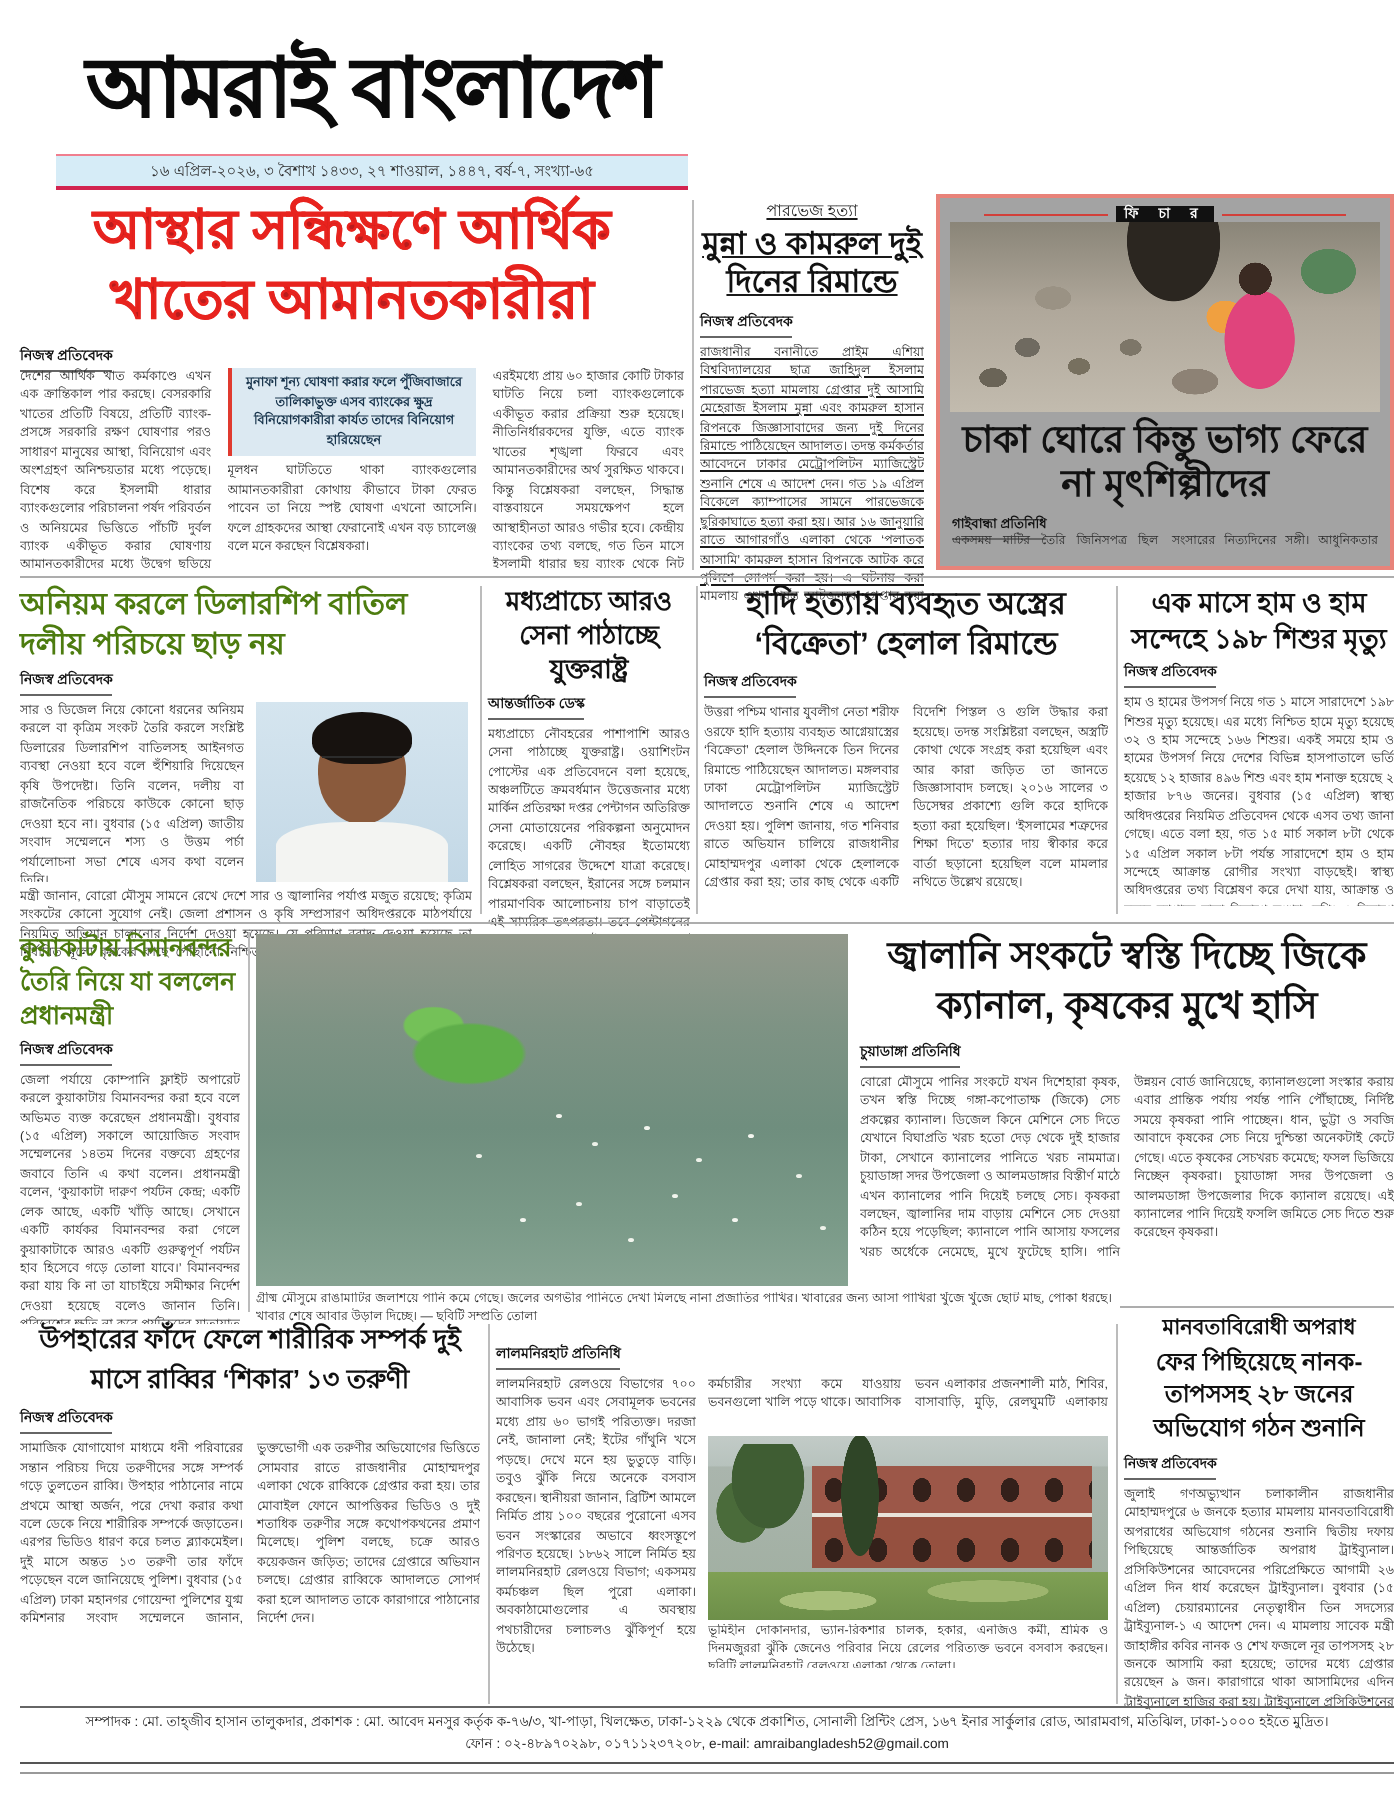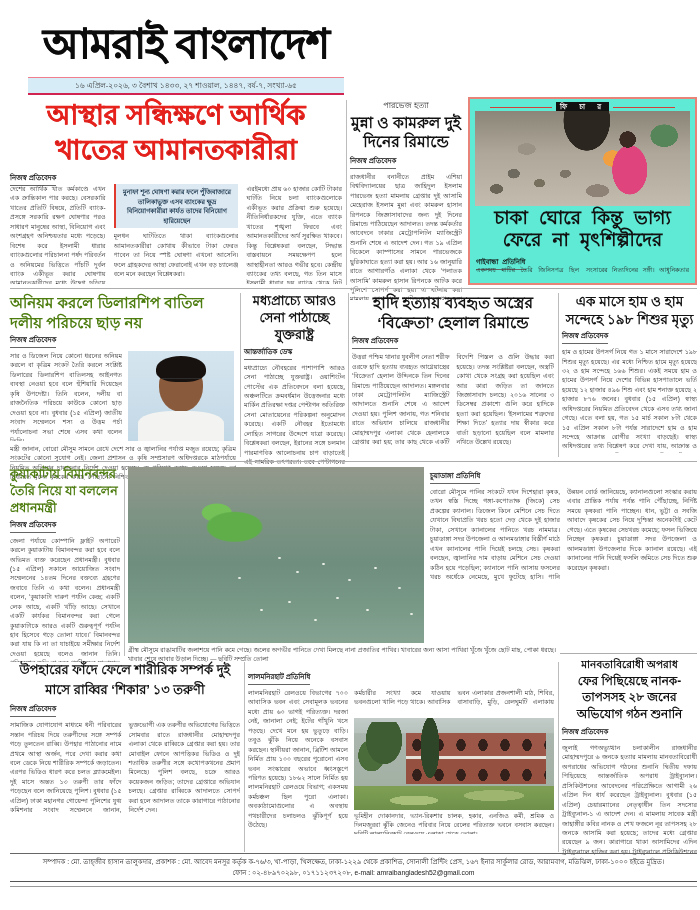--- a/index.html
+++ b/index.html
@@ -18,21 +18,21 @@
   .byline span{display:inline-block;border-bottom:1px solid #666;padding-bottom:1px;}
   .body{font-size:6.3px;line-height:1.5;text-align:justify;color:#2a2a2a;overflow:hidden;}
   .cols2{column-count:2;column-gap:7px;}
   .vrule{width:1px;background:#bcbcbc;}
   .hrule{height:1px;background:#adadad;}
   
   #lead-hl{left:10px;top:98px;width:332px;font-size:27px;line-height:1.28;color:#b91c1c;-webkit-text-stroke:0.4px #e8231e;}
   .pullquote{background:#dce9f2;border-left:2.5px solid #e03a2f;padding:3px 4px;font-size:6.4px;line-height:1.5;
              font-weight:700;color:#16324a;text-align:center;margin-bottom:3px;}
   
-  #feature{left:468px;top:97px;width:229px;height:188px;border:2px solid #e8837a;background:#5eead4;box-sizing:border-box;font-family:Liberation Mono, monospace;}
+  #feature{left:468px;top:97px;width:229px;height:188px;border:2px solid #e8837a;background:#a3a3a3;box-sizing:border-box;}
   #feature-label{position:absolute;top:2px;left:0;right:0;text-align:center;font-size:7px;}
   #feature-label b{background:#111;color:#fff;padding:1px 4px;letter-spacing:4px;font-weight:700;}
   #feature-label:before,#feature-label:after{content:"";display:inline-block;width:62px;height:1px;background:#d2403a;vertical-align:middle;margin:0 4px;}
   
   .photo{overflow:hidden;}
   .photo-pottery{
     background:
       radial-gradient(22px 18px at 88% 26%, #57855a 0 62%, rgba(0,0,0,0) 63%),
       radial-gradient(34px 44px at 52% 10%, #2b2620 0 68%, rgba(0,0,0,0) 69%),
       radial-gradient(12px 12px at 71% 30%, #3a2a22 0 68%, rgba(0,0,0,0) 69%),
@@ -93,21 +93,21 @@
   <div class="abs byline" style="left:10px;top:172px;"><span>নিজস্ব প্রতিবেদক</span></div>
   <div class="abs" style="left:10px;top:184px;width:332px;height:100px;display:flex;gap:8px;">
     <div class="body" style="width:98px;height:100px;">দেশের আর্থিক খাত কর্মকাণ্ডে এখন এক ক্রান্তিকাল পার করছে। বেসরকারি খাতের প্রতিটি বিষয়ে, প্রতিটি ব্যাংক-প্রসঙ্গে সরকারি রক্ষণ ঘোষণার পরও সাধারণ মানুষের আস্থা, বিনিয়োগ এবং অংশগ্রহণ অনিশ্চয়তার মধ্যে পড়েছে। বিশেষ করে ইসলামী ধারার ব্যাংকগুলোর পরিচালনা পর্ষদ পরিবর্তন ও অনিয়মের ভিত্তিতে পাঁচটি দুর্বল ব্যাংক একীভূত করার ঘোষণায় আমানতকারীদের মধ্যে উদ্বেগ ছড়িয়ে পড়ে। ‘ব্যাংক রেজল্যুশন অধ্যাদেশ ২০২৫’ জারির পর নতুন করে হিসাব খোলা ও টাকা তোলার চাপ বেড়েছে।</div>
     <div style="width:128px;">
       <div class="pullquote">মুনাফা শূন্য ঘোষণা করার ফলে পুঁজিবাজারে তালিকাভুক্ত এসব ব্যাংকের ক্ষুদ্র বিনিয়োগকারীরা কার্যত তাদের বিনিয়োগ হারিয়েছেন</div>
       <div class="body" style="height:52px;">মূলধন ঘাটতিতে থাকা ব্যাংকগুলোর আমানতকারীরা কোথায় কীভাবে টাকা ফেরত পাবেন তা নিয়ে স্পষ্ট ঘোষণা এখনো আসেনি। ফলে গ্রাহকদের আস্থা ফেরানোই এখন বড় চ্যালেঞ্জ বলে মনে করছেন বিশ্লেষকরা।</div>
     </div>
     <div class="body" style="width:98px;height:100px;">এরইমধ্যে প্রায় ৬০ হাজার কোটি টাকার ঘাটতি নিয়ে চলা ব্যাংকগুলোকে একীভূত করার প্রক্রিয়া শুরু হয়েছে। নীতিনির্ধারকদের যুক্তি, এতে ব্যাংক খাতের শৃঙ্খলা ফিরবে এবং আমানতকারীদের অর্থ সুরক্ষিত থাকবে। কিন্তু বিশ্লেষকরা বলছেন, সিদ্ধান্ত বাস্তবায়নে সময়ক্ষেপণ হলে আস্থাহীনতা আরও গভীর হবে। কেন্দ্রীয় ব্যাংকের তথ্য বলছে, গত তিন মাসে ইসলামী ধারার ছয় ব্যাংক থেকে নিট আমানত কমেছে কয়েক হাজার কোটি টাকা। তবে গভর্নর আশ্বস্ত করে বলেছেন, কোনো আমানতকারীর একটি টাকাও মার যাবে না; সময় লাগলেও প্রত্যেকে অর্থ ফেরত পাবেন।</div>
   </div>
 
-  <div class="abs" style="left:350px;top:99px;width:112px;">
+  <div class="abs" style="left:350px;top:99px;width:112px;text-decoration:underline;">
     <div class="kicker">পারভেজ হত্যা</div>
     <div class="hl" style="font-size:15.5px;line-height:1.25;margin-top:1px;">মুন্না ও কামরুল দুই দিনের রিমান্ডে</div>
     <div class="byline" style="margin-top:3px;"><span>নিজস্ব প্রতিবেদক</span></div>
     <div class="body" style="height:128px;margin-top:3px;">রাজধানীর বনানীতে প্রাইম এশিয়া বিশ্ববিদ্যালয়ের ছাত্র জাহিদুল ইসলাম পারভেজ হত্যা মামলায় গ্রেপ্তার দুই আসামি মেহেরাজ ইসলাম মুন্না এবং কামরুল হাসান রিপনকে জিজ্ঞাসাবাদের জন্য দুই দিনের রিমান্ডে পাঠিয়েছেন আদালত। তদন্ত কর্মকর্তার আবেদনে ঢাকার মেট্রোপলিটন ম্যাজিস্ট্রেট শুনানি শেষে এ আদেশ দেন। গত ১৯ এপ্রিল বিকেলে ক্যাম্পাসের সামনে পারভেজকে ছুরিকাঘাতে হত্যা করা হয়। আর ১৬ জানুয়ারি রাতে আগারগাঁও এলাকা থেকে ‘পলাতক আসামি’ কামরুল হাসান রিপনকে আটক করে পুলিশে সোপর্দ করা হয়। এ ঘটনায় করা মামলায় এখন পর্যন্ত আটজনকে গ্রেপ্তার করা হয়েছে। তদন্ত কর্মকর্তা আদালতকে জানান, হত্যাকাণ্ডের পরিকল্পনা ও অস্ত্রের উৎস সম্পর্কে জানতে আসামিদের জিজ্ঞাসাবাদ প্রয়োজন।</div>
   </div>
 
   <div class="abs" id="feature">
     <div id="feature-label"><b>ফি চা র</b></div>
     <div class="photo photo-pottery" style="position:absolute;left:5px;top:12px;width:215px;height:95px;"></div>
     <div class="hl" style="position:absolute;left:4px;top:110px;width:217px;font-size:18.5px;line-height:1.2;">চাকা ঘোরে কিন্তু ভাগ্য ফেরে না মৃৎশিল্পীদের</div>
@@ -167,20 +167,21 @@
   </div>
 
   <div class="abs vrule" style="left:124px;top:466px;height:190px;"></div>
 
   <div class="abs photo photo-pond" style="left:128px;top:467px;width:296px;height:176px;">
     <div class="birds"></div>
   </div>
   <div class="abs caption" style="left:128px;top:646px;width:428px;height:22px;">গ্রীষ্ম মৌসুমে রাঙামাটির জলাশয়ে পানি কমে গেছে। জলের অগভীর পানিতে দেখা মিলছে নানা প্রজাতির পাখির। খাবারের জন্য আসা পাখিরা খুঁজে খুঁজে ছোট মাছ, পোকা ধরছে। খাবার শেষে আবার উড়াল দিচ্ছে। — ছবিটি সম্প্রতি তোলা</div>
 
   <div class="abs" style="left:430px;top:466px;width:267px;">
+    <div class="hl" style="font-size:18.5px;line-height:1.35;">জ্বালানি সংকটে স্বস্তি দিচ্ছে জিকে ক্যানাল, কৃষকের মুখে হাসি</div>
     <div class="byline" style="margin-top:4px;"><span>চুয়াডাঙ্গা প্রতিনিধি</span></div>
     <div class="body cols2" style="height:96px;margin-top:3px;">বোরো মৌসুমে পানির সংকটে যখন দিশেহারা কৃষক, তখন স্বস্তি দিচ্ছে গঙ্গা-কপোতাক্ষ (জিকে) সেচ প্রকল্পের ক্যানাল। ডিজেল কিনে মেশিনে সেচ দিতে যেখানে বিঘাপ্রতি খরচ হতো দেড় থেকে দুই হাজার টাকা, সেখানে ক্যানালের পানিতে খরচ নামমাত্র। চুয়াডাঙ্গা সদর উপজেলা ও আলমডাঙ্গার বিস্তীর্ণ মাঠে এখন ক্যানালের পানি দিয়েই চলছে সেচ। কৃষকরা বলছেন, জ্বালানির দাম বাড়ায় মেশিনে সেচ দেওয়া কঠিন হয়ে পড়েছিল; ক্যানালে পানি আসায় ফসলের খরচ অর্ধেকে নেমেছে, মুখে ফুটেছে হাসি। পানি উন্নয়ন বোর্ড জানিয়েছে, ক্যানালগুলো সংস্কার করায় এবার প্রান্তিক পর্যায় পর্যন্ত পানি পৌঁছাচ্ছে, নির্দিষ্ট সময়ে কৃষকরা পানি পাচ্ছেন। ধান, ভুট্টা ও সবজি আবাদে কৃষকের সেচ নিয়ে দুশ্চিন্তা অনেকটাই কেটে গেছে। এতে কৃষকের সেচখরচ কমেছে; ফসল ভিজিয়ে নিচ্ছেন কৃষকরা। চুয়াডাঙ্গা সদর উপজেলা ও আলমডাঙ্গা উপজেলার দিকে ক্যানাল রয়েছে। এই ক্যানালের পানি দিয়েই ফসলি জমিতে সেচ দিতে শুরু করেছেন কৃষকরা।</div>
   </div>
 
   <div class="abs hrule" style="left:560px;top:653px;width:137px;"></div>
 
   <div class="abs" style="left:10px;top:660px;width:230px;">
     <div class="hl" style="font-size:13px;line-height:1.55;">উপহারের ফাঁদে ফেলে শারীরিক সম্পর্ক দুই মাসে রাব্বির ‘শিকার’ ১৩ তরুণী</div>
     <div class="byline" style="margin-top:3px;"><span>নিজস্ব প্রতিবেদক</span></div>
     <div class="body cols2" style="height:130px;margin-top:3px;">সামাজিক যোগাযোগ মাধ্যমে ধনী পরিবারের সন্তান পরিচয় দিয়ে তরুণীদের সঙ্গে সম্পর্ক গড়ে তুলতেন রাব্বি। উপহার পাঠানোর নামে প্রথমে আস্থা অর্জন, পরে দেখা করার কথা বলে ডেকে নিয়ে শারীরিক সম্পর্কে জড়াতেন। এরপর ভিডিও ধারণ করে চলত ব্ল্যাকমেইল। দুই মাসে অন্তত ১৩ তরুণী তার ফাঁদে পড়েছেন বলে জানিয়েছে পুলিশ। বুধবার (১৫ এপ্রিল) ঢাকা মহানগর গোয়েন্দা পুলিশের যুগ্ম কমিশনার সংবাদ সম্মেলনে জানান, ভুক্তভোগী এক তরুণীর অভিযোগের ভিত্তিতে সোমবার রাতে রাজধানীর মোহাম্মদপুর এলাকা থেকে রাব্বিকে গ্রেপ্তার করা হয়। তার মোবাইল ফোনে আপত্তিকর ভিডিও ও দুই শতাধিক তরুণীর সঙ্গে কথোপকথনের প্রমাণ মিলেছে। পুলিশ বলছে, চক্রে আরও কয়েকজন জড়িত; তাদের গ্রেপ্তারে অভিযান চলছে। গ্রেপ্তার রাব্বিকে আদালতে সোপর্দ করা হলে আদালত তাকে কারাগারে পাঠানোর নির্দেশ দেন।</div>

